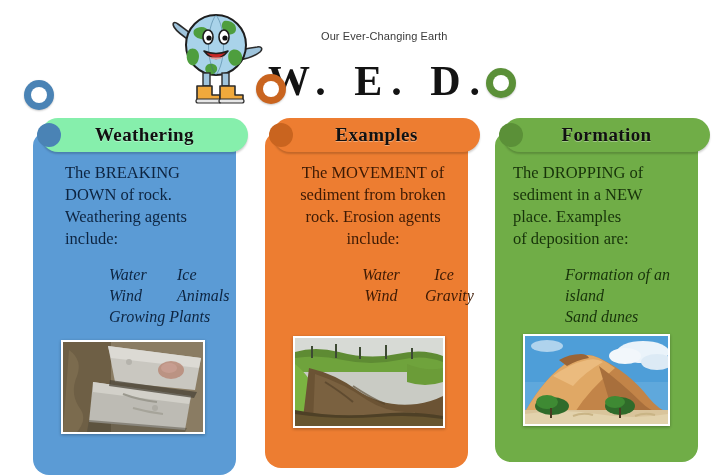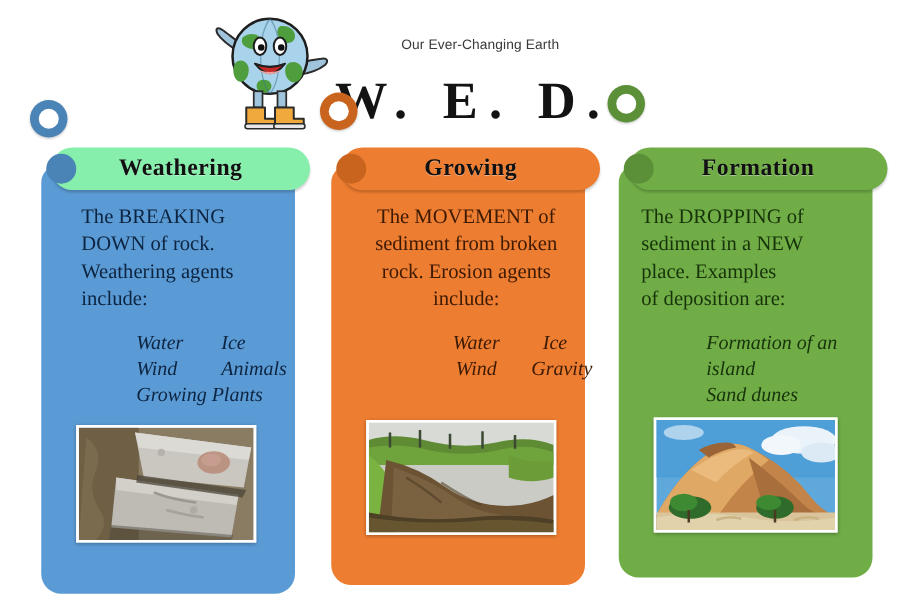--- a/index.html
+++ b/index.html
@@ -285,21 +285,21 @@
         <path d="M70 66 q14 4 30 6" stroke="#a6a49a" stroke-width="2" fill="none"></path>
         <circle cx="66" cy="20" r="3" fill="#b5b3ac"></circle>
         <circle cx="92" cy="66" r="3" fill="#aeaca4"></circle>
       </svg>
     </div>
   </div>
 
   <div class="card c-orange" style="left:265px; width:215px;">
     <div class="card-body" style="width:203px; height:336px;"></div>
     <div class="card-banner" style="width:207px;">
-      <div class="banner-title">Growing</div>
+      <div class="banner-title">Examples</div>
     </div>
     <div class="banner-curl"></div>
     <div class="bottom-curl" style="bottom:14px;"></div>
 
     <div class="card-text" style="left:18px; top:44px; width:180px;text-align:center;">
       <div class="definition">The MOVEMENT of
 sediment from broken
 rock.  Erosion agents
 include:</div>
       <div class="examples" style="padding-left:10px;">

